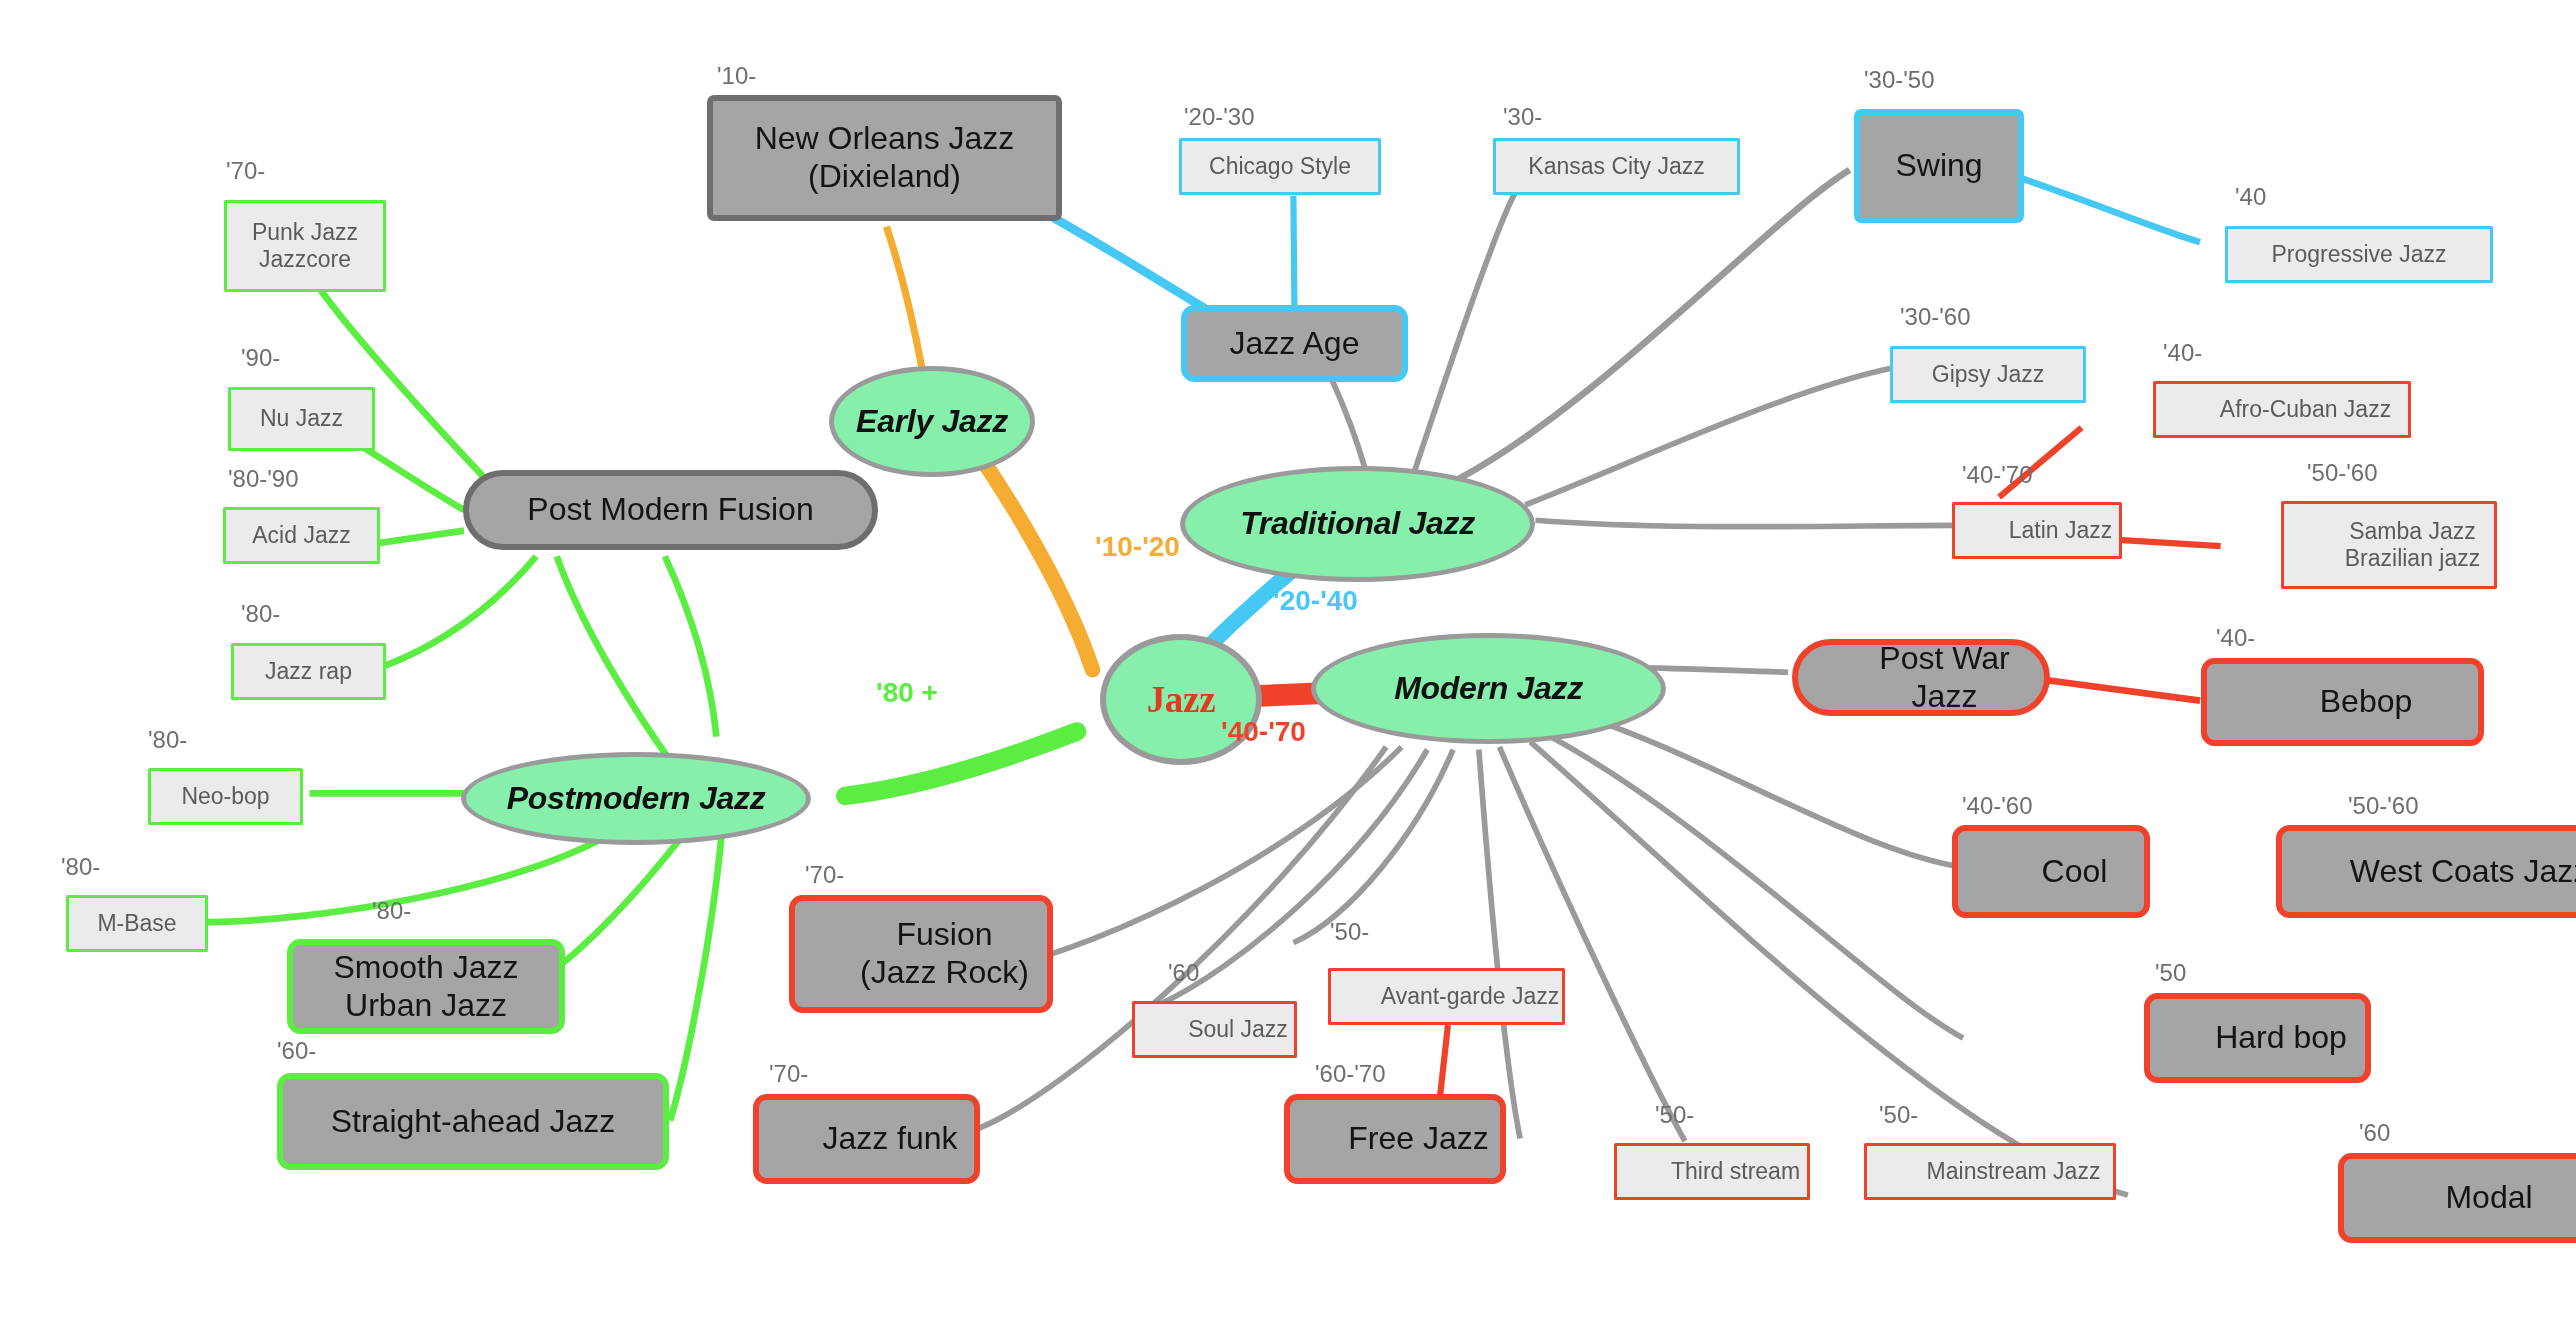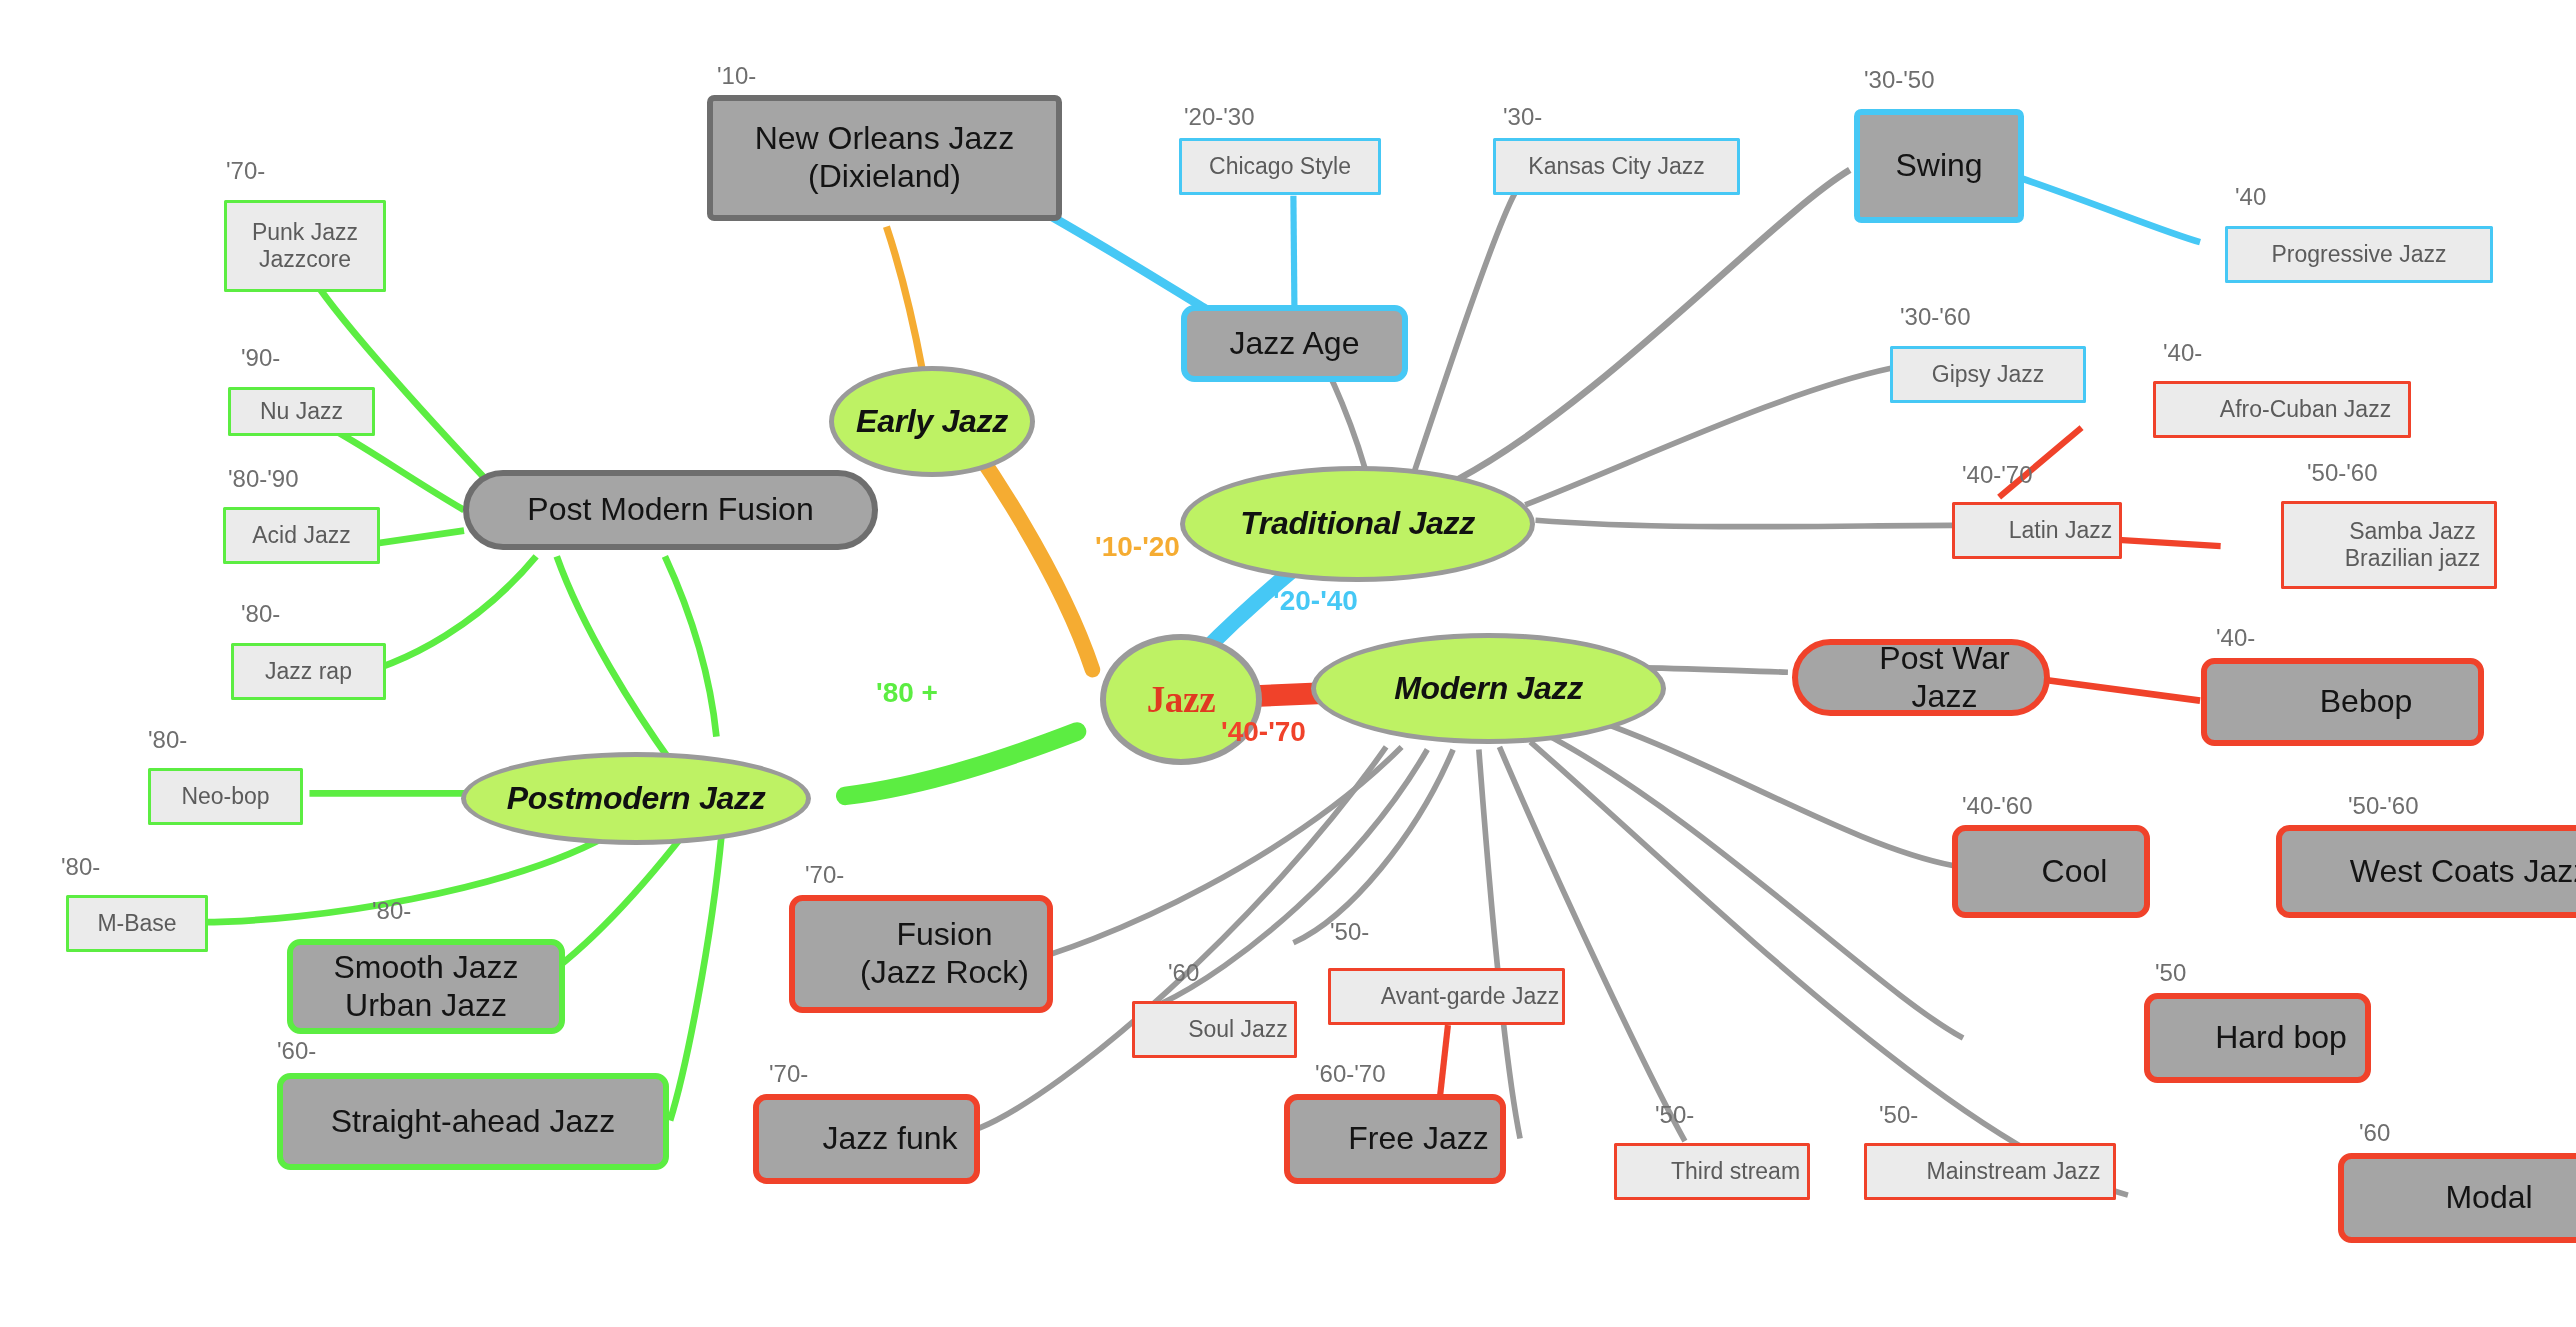--- a/index.html
+++ b/index.html
@@ -61,21 +61,21 @@
     border-radius: 7.2px;
   }
 
   
   .pill {
     border-radius: 515px;
   }
 
   
   .hub {
-    background: #bef264;
+    background: #86efac;
     border: 5.7px solid #9a9a9a;
     color: #111111;
     font-style: italic;
     font-weight: bold;
     font-size: 32px;
     border-radius: 50%;
     letter-spacing: -0.3px;
   }
   .hub.root {
     color: #e03a21;
@@ -250,21 +250,21 @@
   <div class="node leaf b-red" style="left:1614px; top:1143px; width:196px; height:57px;">Third stream</div>
 
   <div class="year" style="left:1879px; top:1101px;">'50-</div>
   <div class="node leaf b-red" style="left:1864px; top:1143px; width:252px; height:57px;">Mainstream Jazz</div>
 
   <div class="year" style="left:226px; top:157px;">'70-</div>
   <div class="node leaf b-green" style="left:224px; top:200px; width:162px; height:92px;">Punk Jazz
 Jazzcore</div>
 
   <div class="year" style="left:241px; top:344px;">'90-</div>
-  <div class="node leaf b-green" style="left:228px; top:387px; width:147px; height:49px;">Nu Jazz</div>
+  <div class="node leaf b-green" style="left:228px; top:387px; width:147px; height:64px;">Nu Jazz</div>
 
   <div class="node major pill b-gray" style="left:463px; top:470px; width:415px; height:80px;">Post Modern Fusion</div>
 
   <div class="year" style="left:228px; top:465px;">'80-'90</div>
   <div class="node leaf b-green" style="left:223px; top:507px; width:157px; height:57px;">Acid Jazz</div>
 
   <div class="year" style="left:241px; top:600px;">'80-</div>
   <div class="node leaf b-green" style="left:231px; top:643px; width:155px; height:57px;">Jazz rap</div>
 
   <div class="year" style="left:148px; top:726px;">'80-</div>

